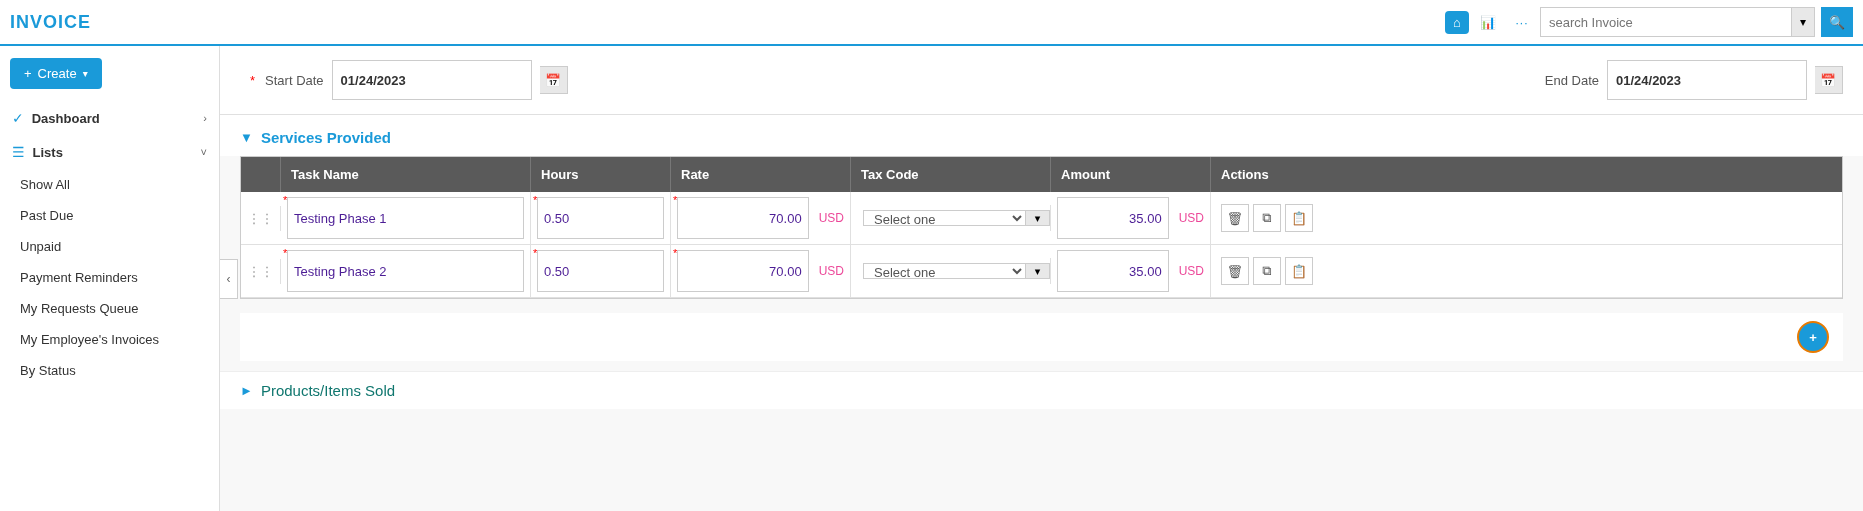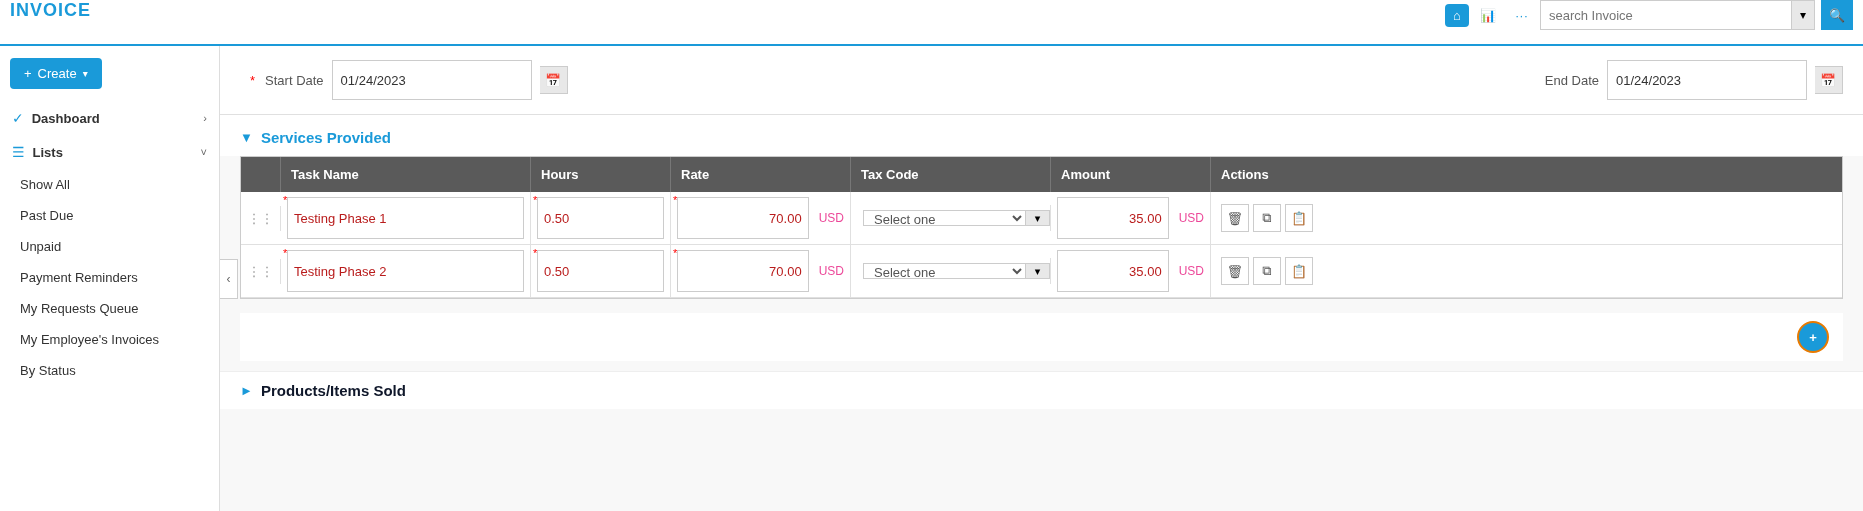--- a/index.html
+++ b/index.html
@@ -7,21 +7,21 @@
     body { background: #f0f0f0; overflow: hidden; }
 
     .app-wrapper { display: flex; flex-direction: column; height: 511px; width: 1863px; }
 
     
     .top-nav {
       background: #fff;
       border-bottom: 2px solid #1a9ad9;
       height: 46px;
       display: flex;
-      align-items: flex-start;
+      align-items: center;
       padding: 0 10px;
       gap: 10px;
       flex-shrink: 0;
     }
     .nav-title {
       color: #1a9ad9;
       font-size: 18px;
       font-weight: bold;
       letter-spacing: 1px;
       flex: 0 0 auto;
@@ -141,20 +141,21 @@
     }
     .date-label { color: #555; font-size: 13px; }
     .required-star { color: red; margin-right: 2px; }
     .date-input {
       border: 1px solid #ccc;
       padding: 19px 8px;
       font-size: 13px;
       width: 200px;
       height: 28px;
       color: #333;
+      font-weight: bold;
     }
     .cal-btn {
       background: #e8e8e8;
       border: 1px solid #ccc;
       border-left: none;
       height: 28px;
       width: 28px;
       cursor: pointer;
       display: flex;
       align-items: center;
@@ -217,21 +218,21 @@
       border-right: 1px solid #e0e0e0;
     }
     .row-cell:last-child { border-right: none; }
 
     .cell-input {
       border: 1px solid #ccc;
       padding: 20px 6px;
       font-size: 13px;
       width: 100%;
       height: 28px;
-      color: #b91c1c;
+      color: #4c1d95;
       outline: none;
     }
 
     .cell-with-unit {
       display: flex;
       align-items: center;
       gap: 10px;
     }
     .cell-with-unit .cell-input { flex: 1; text-align: right; }
     .unit-label { color: #ec4899; font-size: 12px; white-space: nowrap; }
@@ -322,21 +323,21 @@
     .products-section {
       display: flex;
       align-items: center;
       gap: 8px;
       padding: 10px 20px;
       background: #fff;
       margin: 0 0 0 0;
       border-top: 1px solid #eee;
     }
     .products-chevron { color: #1a9ad9; cursor: pointer; font-size: 13px; }
-    .products-title { color: #0f172a; font-size: 15px; font-weight: bold; }
+    .products-title { color: #0f766e; font-size: 15px; font-weight: normal; }
   </style>
 </head>
 <body>
 
 <div class="app-wrapper">
 
   <div class="top-nav">
     <span class="nav-title">INVOICE</span>
     <div class="nav-spacer"></div>
     <div class="nav-icons">

